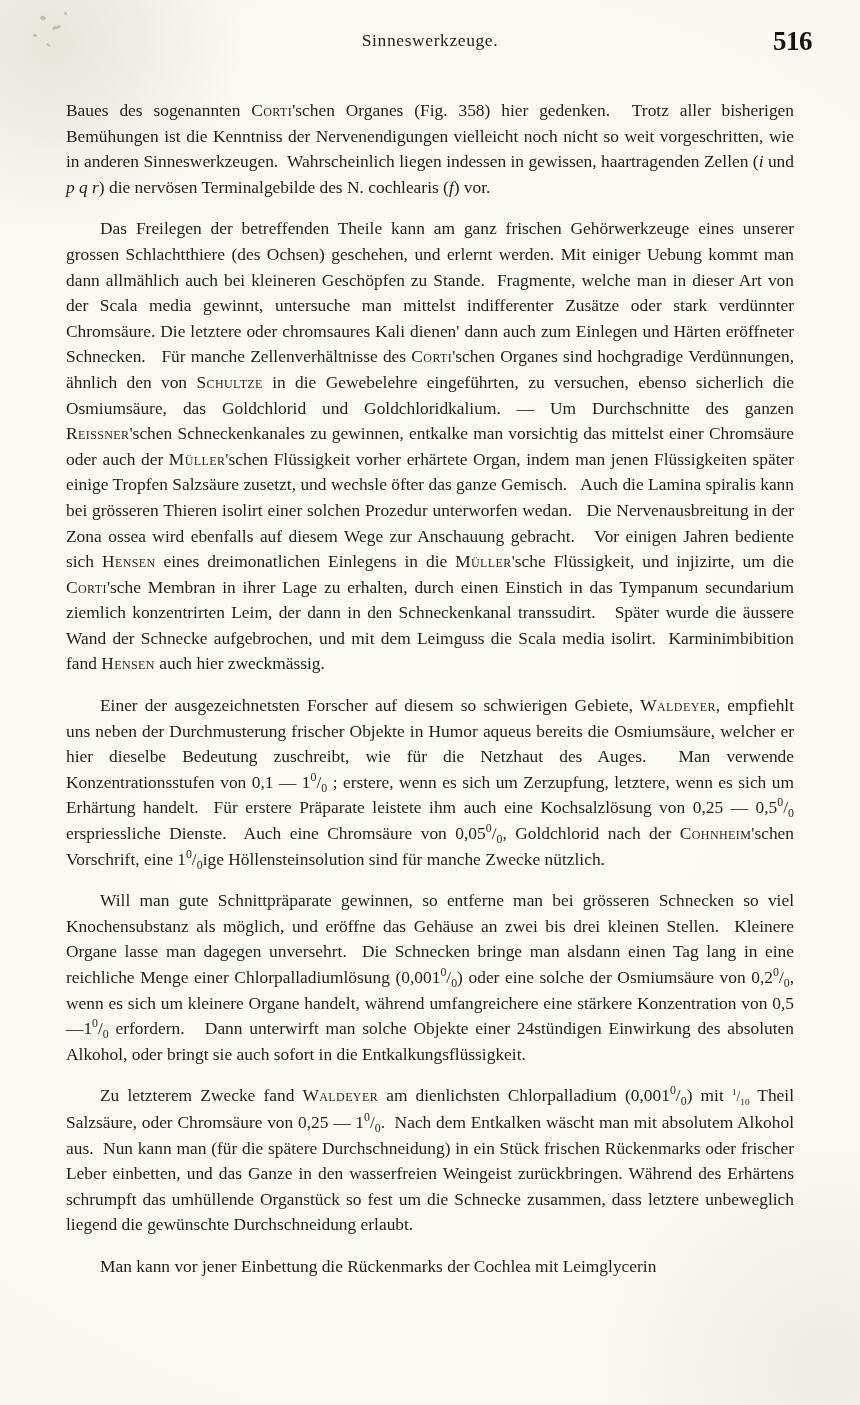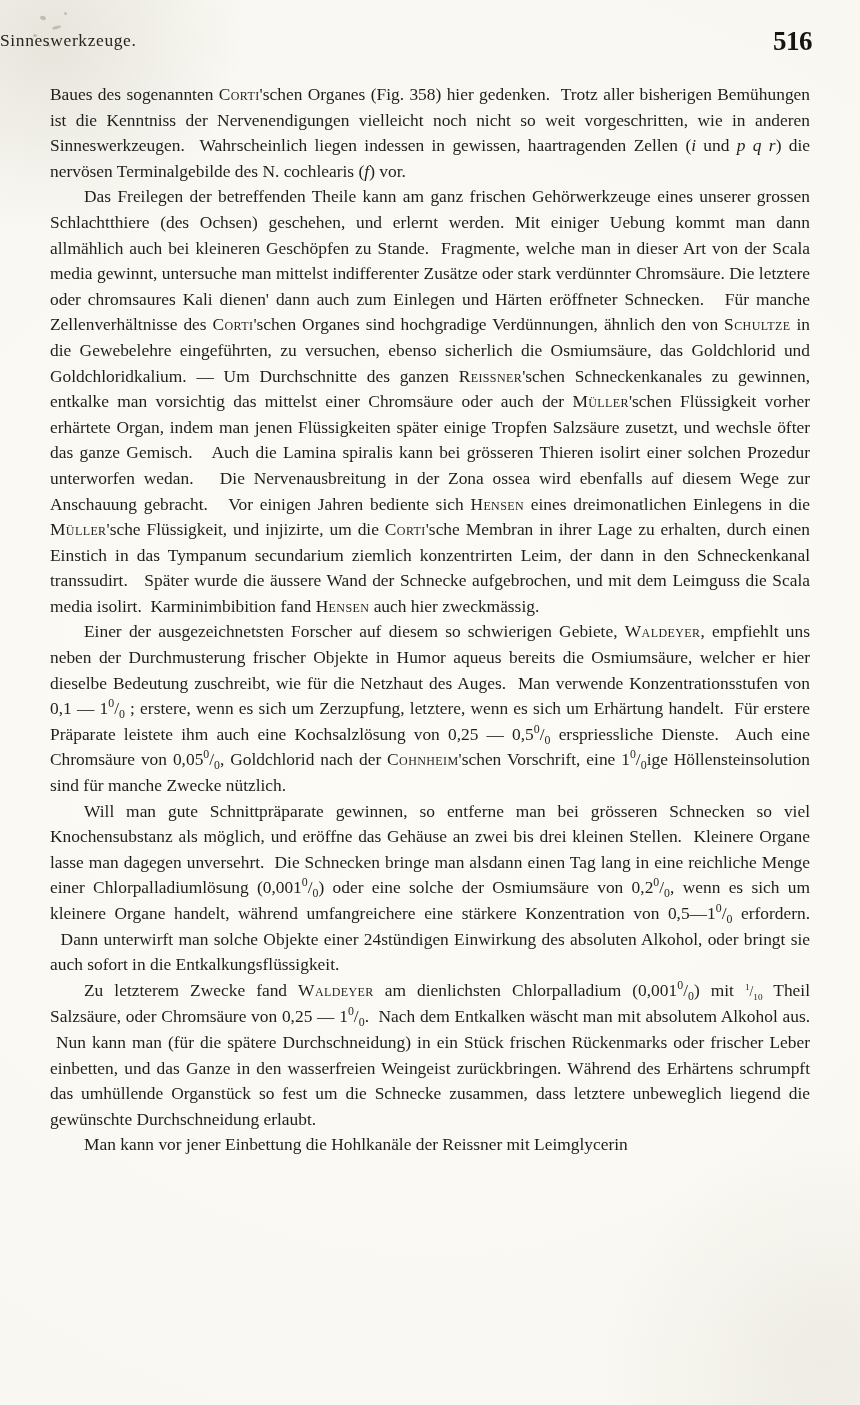--- a/index.html
+++ b/index.html
@@ -38,20 +38,21 @@
   .header {
     position: absolute;
     left: 0; right: 0;
     top: 30px;
     height: 28px;
   }
   .running-head {
     position: absolute;
     left: 0; right: 0;
     top: 0;
+    text-align: center;
     font-size: 17.5px;
     letter-spacing: 0.6px;
     color: #26241f;
   }
   .folio {
     position: absolute;
     right: 48px;
     top: -4px;
     font-size: 27px;
     font-weight: bold;
@@ -65,21 +66,21 @@
     top: 82px;
     width: 760px;
     font-size: 17.4px;
     line-height: 25.6px;
     text-align: justify;
     text-justify: inter-word;
     color: #201e1a;
     -webkit-font-smoothing: antialiased;
   }
   .body-text p {
-    margin: 0;
+    margin: 16px;
   }
   .body-text p.indent {
     text-indent: 34px;
   }
   .sc {
     font-variant: small-caps;
     letter-spacing: 0.4px;
   }
   .it {
     font-style: italic;
@@ -113,16 +114,16 @@
     <div class="running-head">Sinneswerkzeuge.</div>
     <div class="folio">516</div>
   </div>
 
   <div class="body-text">
       <p class="">Baues des sogenannten <span class="sc">Corti</span>'schen Organes (Fig. 358) hier gedenken. &nbsp;Trotz aller bisherigen Bemühungen ist die Kenntniss der Nervenendigungen vielleicht noch nicht so weit vorgeschritten, wie in anderen Sinneswerkzeugen. &nbsp;Wahrscheinlich liegen indessen in gewissen, haartragenden Zellen (<span class="it">i</span> und <span class="it">p q r</span>) die nervösen Terminalgebilde des N. cochlearis (<span class="it">f</span>) vor.</p>
       <p class="indent">Das Freilegen der betreffenden Theile kann am ganz frischen Gehörwerkzeuge eines unserer grossen Schlachtthiere (des Ochsen) geschehen, und erlernt werden. Mit einiger Uebung kommt man dann allmählich auch bei kleineren Geschöpfen zu Stande. &nbsp;Fragmente, welche man in dieser Art von der Scala media gewinnt, untersuche man mittelst indifferenter Zusätze oder stark verdünnter Chromsäure. Die letztere oder chromsaures Kali dienen' dann auch zum Einlegen und Härten eröffneter Schnecken. &nbsp;&nbsp;Für manche Zellenverhältnisse des <span class="sc">Corti</span>'schen Organes sind hochgradige Verdünnungen, ähnlich den von <span class="sc">Schultze</span> in die Gewebelehre eingeführten, zu versuchen, ebenso sicherlich die Osmiumsäure, das Goldchlorid und Goldchloridkalium. — Um Durchschnitte des ganzen <span class="sc">Reissner</span>'schen Schneckenkanales zu gewinnen, entkalke man vorsichtig das mittelst einer Chromsäure oder auch der <span class="sc">Müller</span>'schen Flüssigkeit vorher erhärtete Organ, indem man jenen Flüssigkeiten später einige Tropfen Salzsäure zusetzt, und wechsle öfter das ganze Gemisch. &nbsp;&nbsp;Auch die Lamina spiralis kann bei grösseren Thieren isolirt einer solchen Prozedur unterworfen wedan. &nbsp;&nbsp;Die Nervenausbreitung in der Zona ossea wird ebenfalls auf diesem Wege zur Anschauung gebracht. &nbsp;&nbsp;Vor einigen Jahren bediente sich <span class="sc">Hensen</span> eines dreimonatlichen Einlegens in die <span class="sc">Müller</span>'sche Flüssigkeit, und injizirte, um die <span class="sc">Corti</span>'sche Membran in ihrer Lage zu erhalten, durch einen Einstich in das Tympanum secundarium ziemlich konzentrirten Leim, der dann in den Schneckenkanal transsudirt. &nbsp;&nbsp;Später wurde die äussere Wand der Schnecke aufgebrochen, und mit dem Leimguss die Scala media isolirt. &nbsp;Karminimbibition fand <span class="sc">Hensen</span> auch hier zweckmässig.</p>
       <p class="indent">Einer der ausgezeichnetsten Forscher auf diesem so schwierigen Gebiete, <span class="sc">Waldeyer</span>, empfiehlt uns neben der Durchmusterung frischer Objekte in Humor aqueus bereits die Osmiumsäure, welcher er hier dieselbe Bedeutung zuschreibt, wie für die Netzhaut des Auges. &nbsp;Man verwende Konzentrationsstufen von 0,1 — 1<span class="sup">0</span>/<span class="sub">0</span> ; erstere, wenn es sich um Zerzupfung, letztere, wenn es sich um Erhärtung handelt. &nbsp;Für erstere Präparate leistete ihm auch eine Kochsalzlösung von 0,25 — 0,5<span class="sup">0</span>/<span class="sub">0</span> erspriessliche Dienste. &nbsp;Auch eine Chromsäure von 0,05<span class="sup">0</span>/<span class="sub">0</span>, Goldchlorid nach der <span class="sc">Cohnheim</span>'schen Vorschrift, eine 1<span class="sup">0</span>/<span class="sub">0</span>ige Höllensteinsolution sind für manche Zwecke nützlich.</p>
       <p class="indent">Will man gute Schnittpräparate gewinnen, so entferne man bei grösseren Schnecken so viel Knochensubstanz als möglich, und eröffne das Gehäuse an zwei bis drei kleinen Stellen. &nbsp;Kleinere Organe lasse man dagegen unversehrt. &nbsp;Die Schnecken bringe man alsdann einen Tag lang in eine reichliche Menge einer Chlorpalladiumlösung (0,001<span class="sup">0</span>/<span class="sub">0</span>) oder eine solche der Osmiumsäure von 0,2<span class="sup">0</span>/<span class="sub">0</span>, wenn es sich um kleinere Organe handelt, während umfangreichere eine stärkere Konzentration von 0,5—1<span class="sup">0</span>/<span class="sub">0</span> erfordern. &nbsp;&nbsp;Dann unterwirft man solche Objekte einer 24stündigen Einwirkung des absoluten Alkohol, oder bringt sie auch sofort in die Entkalkungsflüssigkeit.</p>
       <p class="indent">Zu letzterem Zwecke fand <span class="sc">Waldeyer</span> am dienlichsten Chlorpalladium (0,001<span class="sup">0</span>/<span class="sub">0</span>) mit <span class="frac"><sup>1</sup>/<sub>10</sub></span> Theil Salzsäure, oder Chromsäure von 0,25 — 1<span class="sup">0</span>/<span class="sub">0</span>. &nbsp;Nach dem Entkalken wäscht man mit absolutem Alkohol aus. &nbsp;Nun kann man (für die spätere Durchschneidung) in ein Stück frischen Rückenmarks oder frischer Leber einbetten, und das Ganze in den wasserfreien Weingeist zurückbringen. Während des Erhärtens schrumpft das umhüllende Organstück so fest um die Schnecke zusammen, dass letztere unbeweglich liegend die gewünschte Durchschneidung erlaubt.</p>
-      <p class="indent">Man kann vor jener Einbettung die Hohlkanäle der Reissner mit Leimglycerin</p>
+      <p class="indent">Man kann vor jener Einbettung die Rückenmarks der Cochlea mit Leimglycerin</p>
     </div>
 
 </div>
 
 </body></html>

